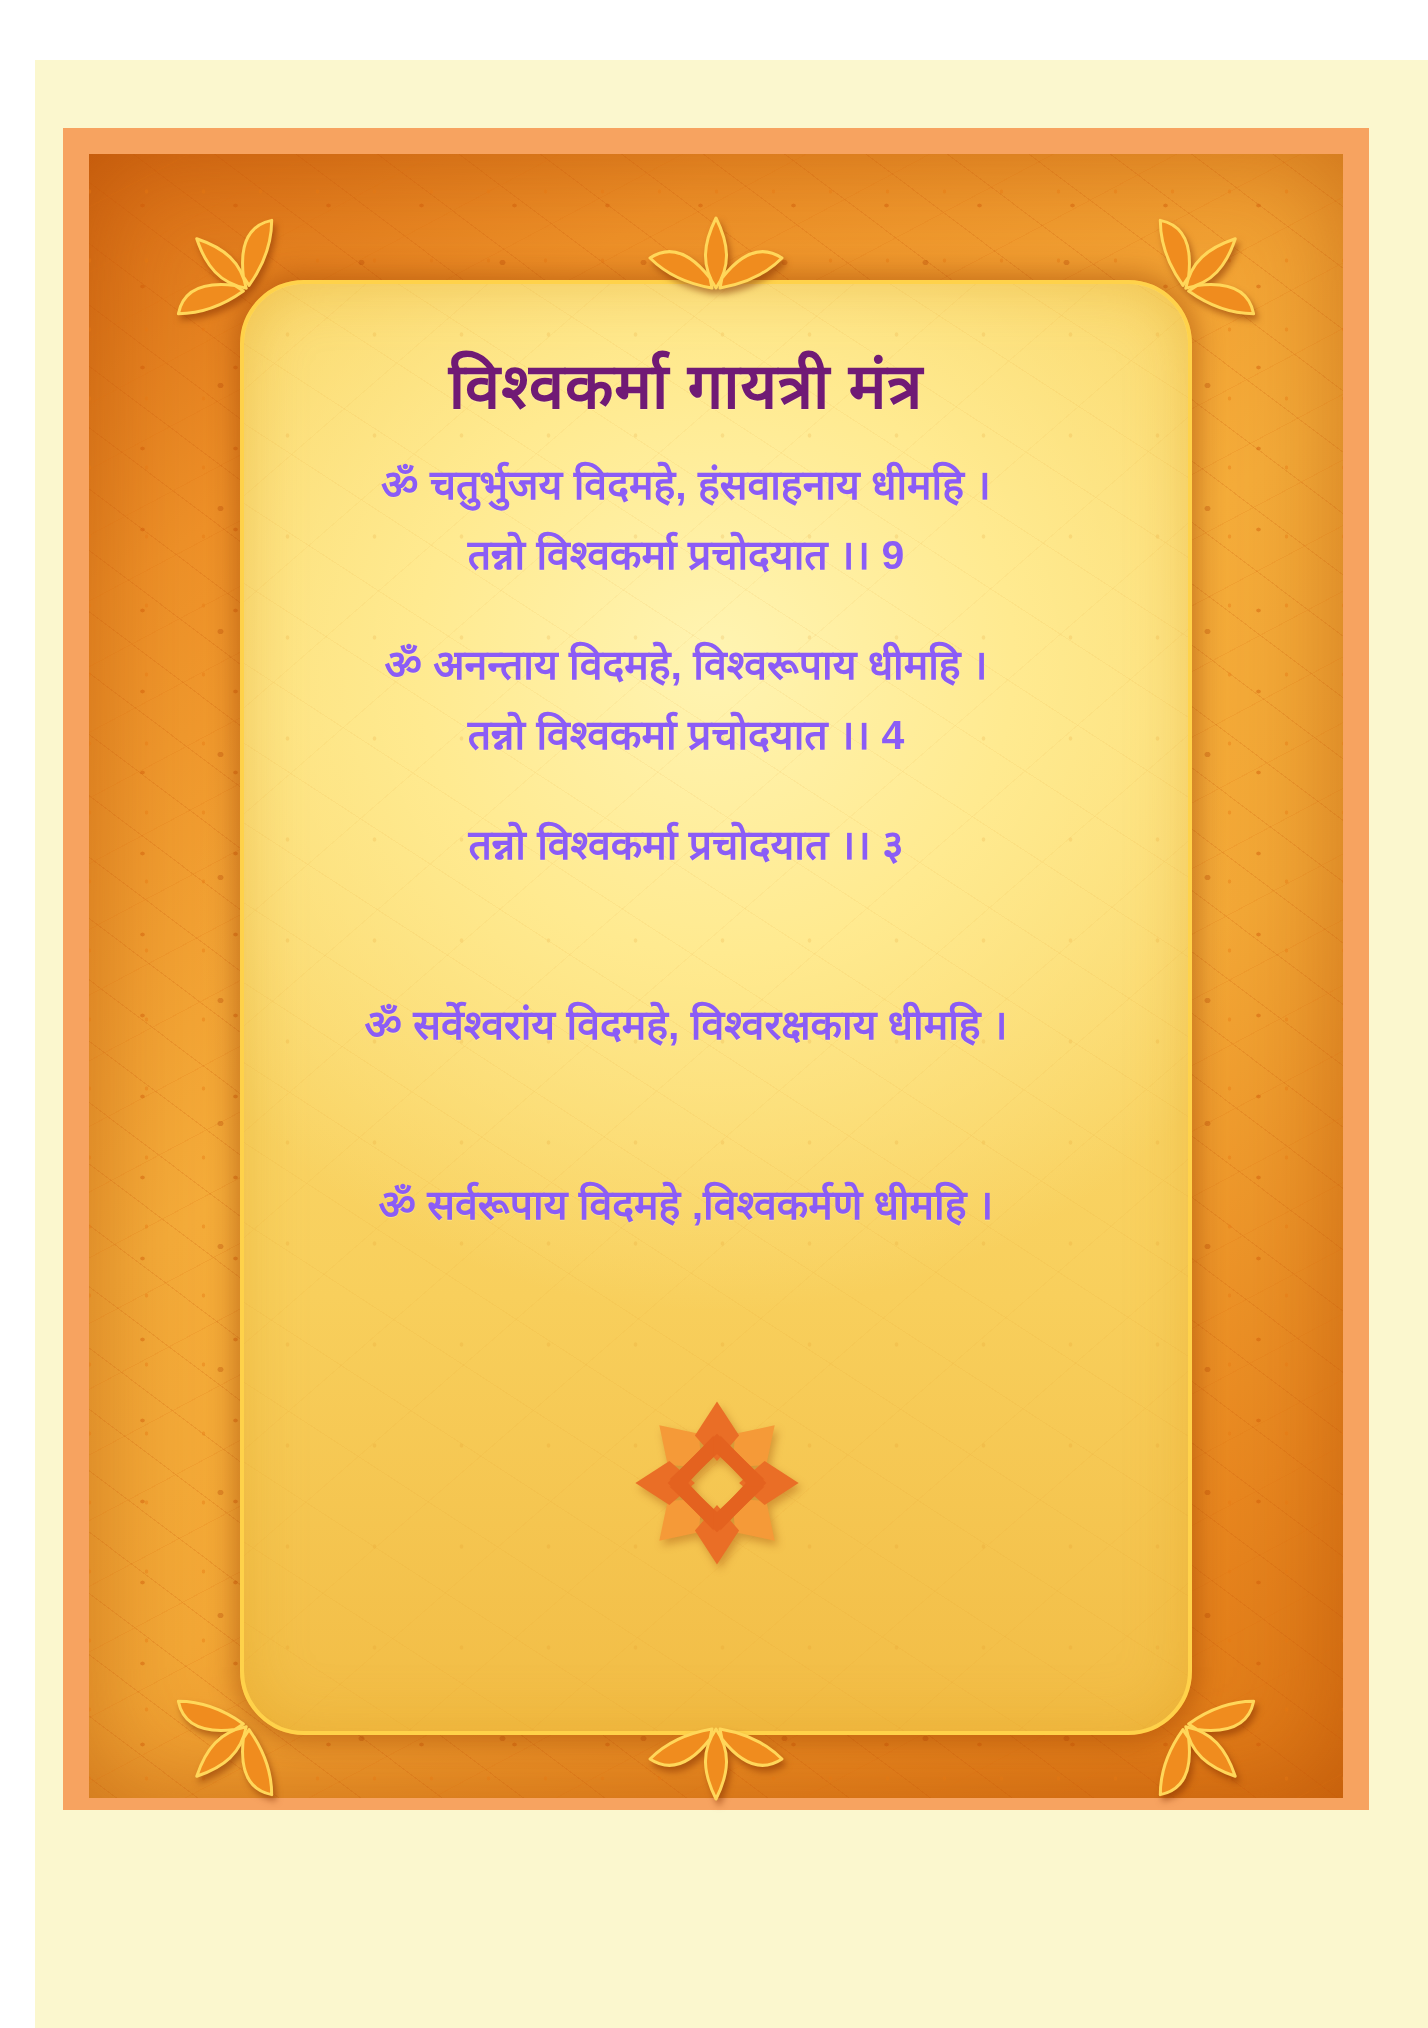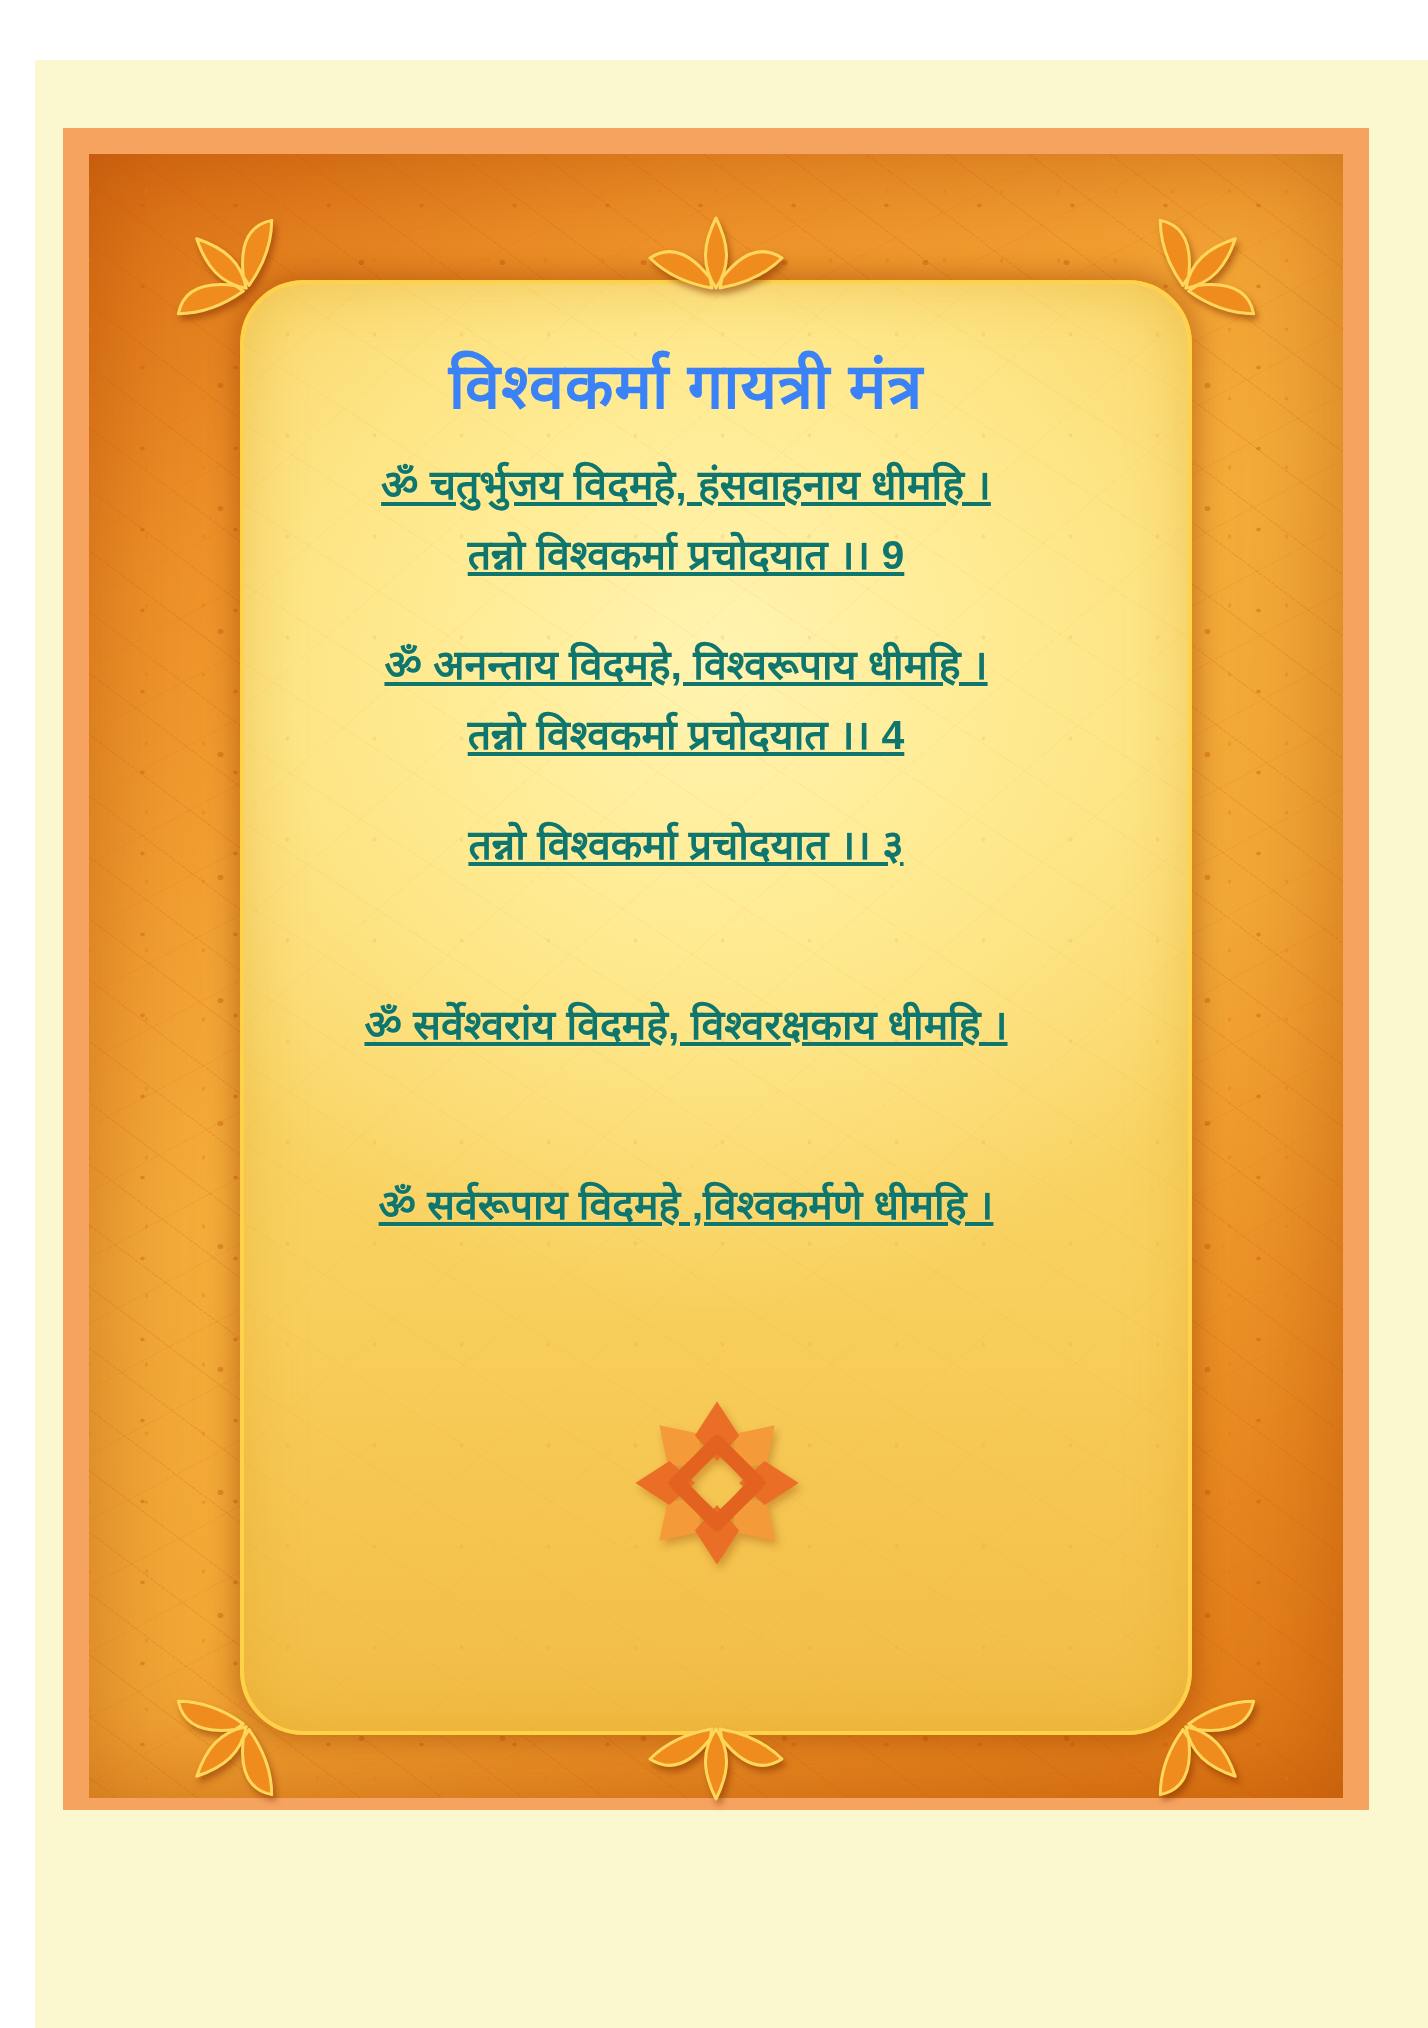--- a/index.html
+++ b/index.html
@@ -50,31 +50,30 @@
       repeating-linear-gradient(33deg, transparent 0 24px, rgba(222,140,30,.25) 24px 25px, transparent 25px 67px),
       repeating-linear-gradient(-41deg, transparent 0 31px, rgba(222,140,30,.2) 31px 32px, transparent 32px 80px);
     background-size: 87px 101px, auto, auto;
   }
   .content{
     position:absolute;left:240px;top:280px;width:952px;height:1455px;
     box-sizing:border-box;padding:0 80px 0 20px;text-align:center;
   }
   .title{
     margin-top:56px;height:100px;line-height:100px;
-    font-size:63px;font-weight:bold;color:#3b82f6;letter-spacing:1px;
+    font-size:63px;font-weight:bold;color:#701a75;letter-spacing:1px;
     text-shadow:0 1px 0 rgba(255,246,190,.4);
   }
   .verses{margin-top:14px;}
   .verse{height:140px;margin-bottom:40px;}
   .verse .ln{
     display:block;height:70px;line-height:70px;
-    font-size:41px;font-weight:bold;color:#0f766e;
+    font-size:41px;font-weight:bold;color:#8b5cf6;
     text-shadow:0 1px 0 rgba(255,246,190,.35);
     white-space:nowrap;
-    text-decoration:underline;
   }
   .emblem{
     position:absolute;left:632px;top:1398px;width:170px;height:170px;
     filter:drop-shadow(3px 5px 4px rgba(150,60,0,.35));
   }
   .orn{
     position:absolute;width:150px;height:150px;margin:-75px 0 0 -75px;
     filter:drop-shadow(3px 5px 3px rgba(130,45,0,.5));
     pointer-events:none;
   }

